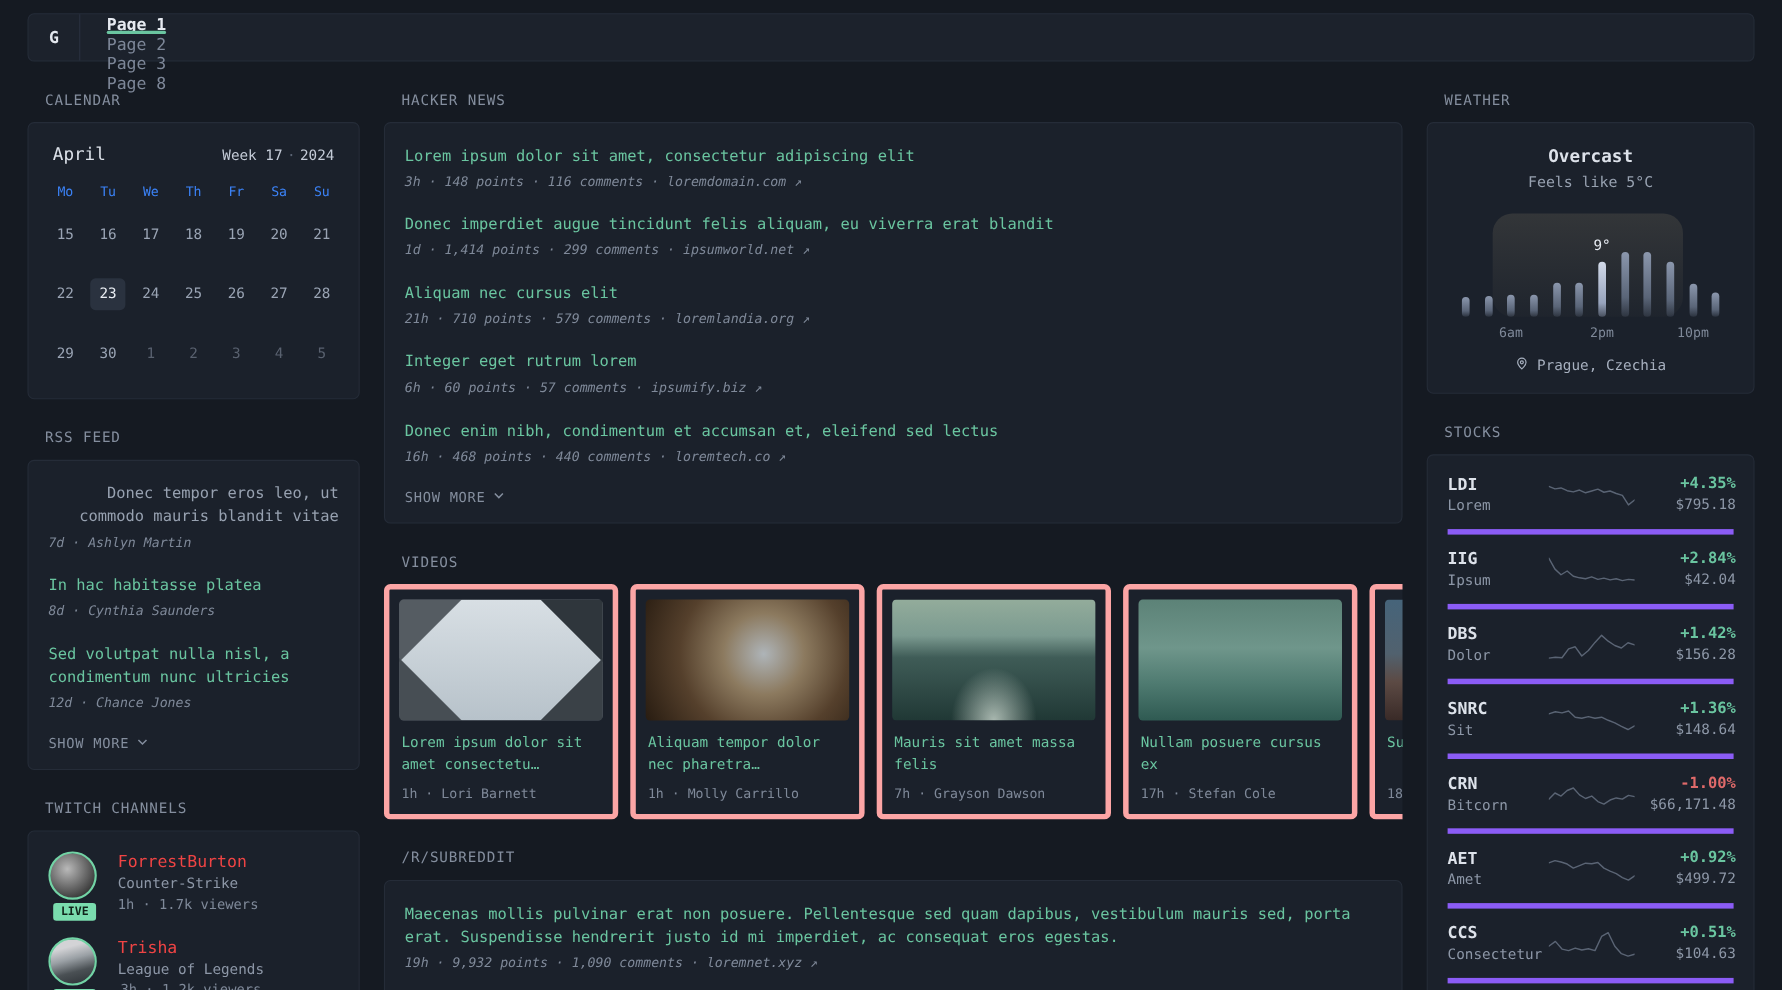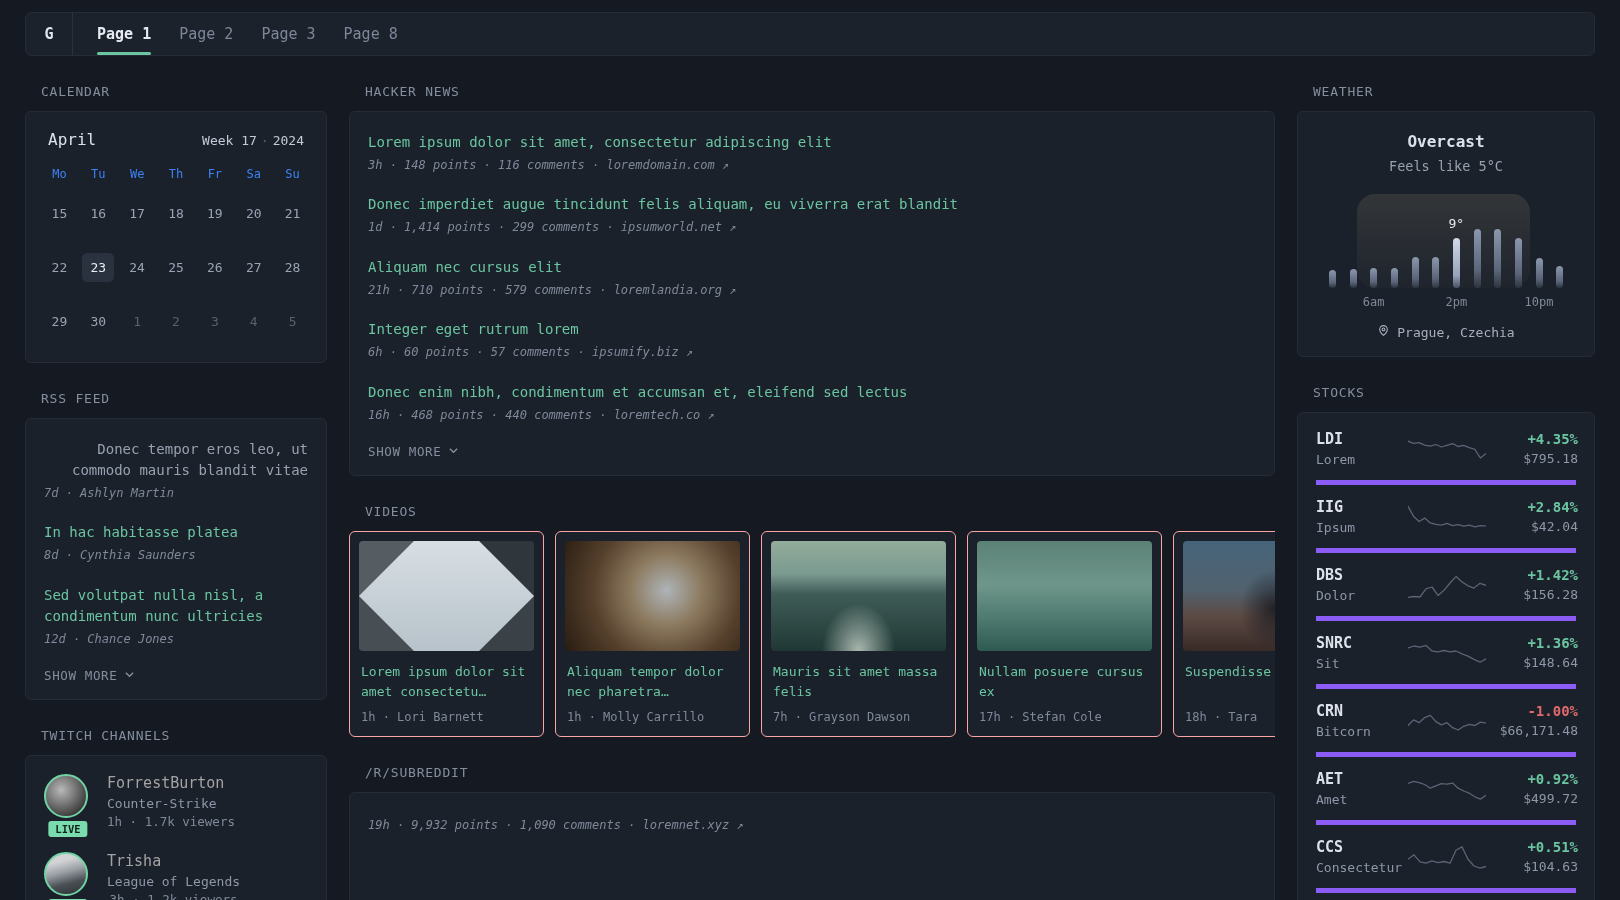--- a/index.html
+++ b/index.html
@@ -12,21 +12,21 @@
   }
   
   .topbar {
     margin:12px 25px 0; height:44px; background:#1c222c;
     border:1px solid #252c38; border-radius:6px;
     display:flex; align-items:stretch;
   }
   .logo { width:46px; display:flex; align-items:center; justify-content:center;
           font-weight:bold; font-size:15px; color:#e2e7ee; cursor:pointer; }
   .topdiv { width:1px; background:#2a3140; }
-  .tabs { display:flex; margin-left:10px; }
+  .tabs { display:flex; margin-left:10px;flex-direction:column; }
   .tab { position:relative; display:flex; align-items:center; padding:0 14px;
          color:#7d8798; font-size:15px; cursor:pointer; text-decoration:none; }
   .tab.active { color:#e6eaf1; font-weight:bold; }
   .tab.active::after { content:""; position:absolute; left:14px; right:14px; bottom:0;
          height:3px; background:#6ac5a0; border-radius:2px; }
   
   .main { display:grid; grid-template-columns:302px minmax(0,1fr) 298px;
           gap:22px; padding:28px 25px 0; align-items:start; }
   .widget + .widget { margin-top:28px; }
   .wlabel { margin:0 0 12px 16px; font-size:13px; font-weight:400;
@@ -60,26 +60,26 @@
   .avwrap { position:relative; width:48px; flex:none; }
   .av { width:44px; height:44px; border-radius:50%; border:2px solid #4a5262; }
   .avwrap.live .av { border-color:#72d3a5; }
   .av[data-av="forrest"] { background:radial-gradient(circle at 38% 35%,#b9b9b9,#6e6e6e 45%,#343434 80%); }
   .av[data-av="trisha"]  { background:linear-gradient(165deg,#d3d3d6 22%,#9aa0a5 45%,#4a5054 70%,#2c3136); }
   .av[data-av="kendall"] { background:radial-gradient(circle at 50% 38%,#dccfc0,#97897b 55%,#544c42 95%); }
   .live-badge { display:none; position:absolute; left:50%; transform:translateX(-50%);
     bottom:-9px; background:#7adcae; color:#10231a; font-size:10.5px; font-weight:bold;
     padding:2px 7px; border-radius:5px; border:2px solid #1b212b; }
   .live-badge.on { display:block; }
-  .tname { font-size:15px; color:#a3a3a3; line-height:1.2; }
+  .tname { font-size:15px; color:#ef4444; line-height:1.2; }
   .tcat { font-size:13px; color:#8d97a7; margin-top:4px; }
   .tmeta { font-size:12.5px; color:#7f8999; margin-top:3px;text-align:center; }
   
   .vrow { display:flex; gap:11px; overflow:hidden; }
-  .vcard { flex:none; width:195px; background:#1b212b; border:1px solid #fca5a5;
+  .vcard { flex:none; width:213px; background:#1b212b; border:5px solid #fca5a5;
            border-radius:6px; padding:9px 9px 12px; cursor:pointer; }
   .vthumb { height:110px; border-radius:4px; }
   .vthumb[data-thumb="cross-sky"] { background:
       linear-gradient(45deg,#474e54 0 19%,transparent 19.5%),
       linear-gradient(-45deg,#3a4147 0 19%,transparent 19.5%),
       linear-gradient(135deg,#555c62 0 19%,transparent 19.5%),
       linear-gradient(-135deg,#2f363c 0 19%,transparent 19.5%),
       linear-gradient(#d8dfe4,#b7c2ca); }
   .vthumb[data-thumb="camera-hands"] { background:
       radial-gradient(circle at 58% 45%,#aeb4b8 0%,#8c7a5f 30%,#55402c 62%,#281c11 100%); }
@@ -341,20 +341,21 @@
             <div class="vmeta">18h · Tara</div>
           </div>
         </div>
     </section>
 
     <section class="widget">
       <h2 class="wlabel">/R/SUBREDDIT</h2>
       <div class="card feed-card" style="min-height:160px;">
 
           <div class="feed-item">
+            <div class="ftitle">Maecenas mollis pulvinar erat non posuere. Pellentesque sed quam dapibus, vestibulum mauris sed, porta erat. Suspendisse hendrerit justo id mi imperdiet, ac consequat eros egestas.</div>
             <div class="fmeta">19h · 9,932 points · 1,090 comments · loremnet.xyz ↗</div>
           </div>
         </div>
     </section>
 
   </div>
 
   <div class="col">
 
     <section class="widget">

